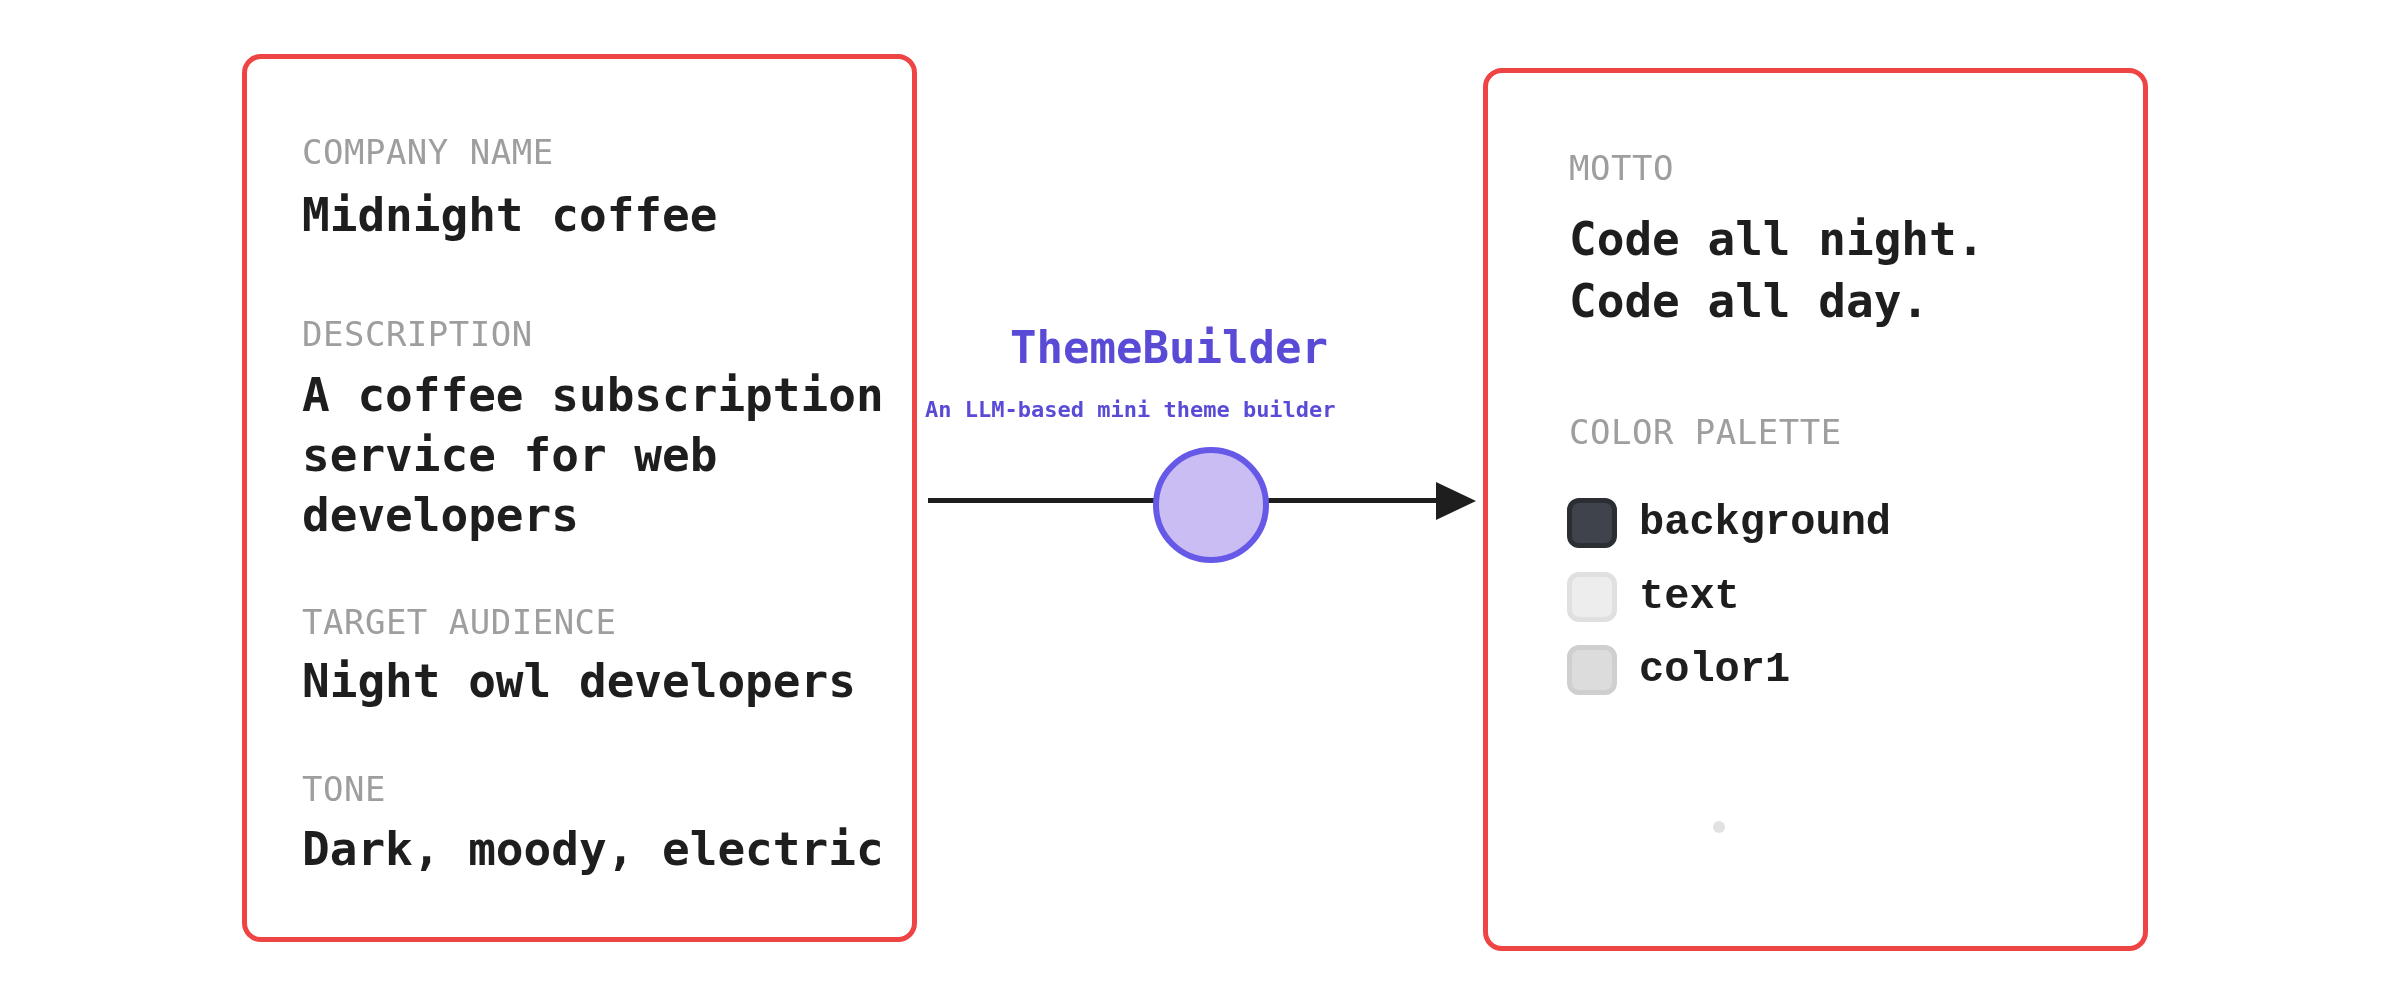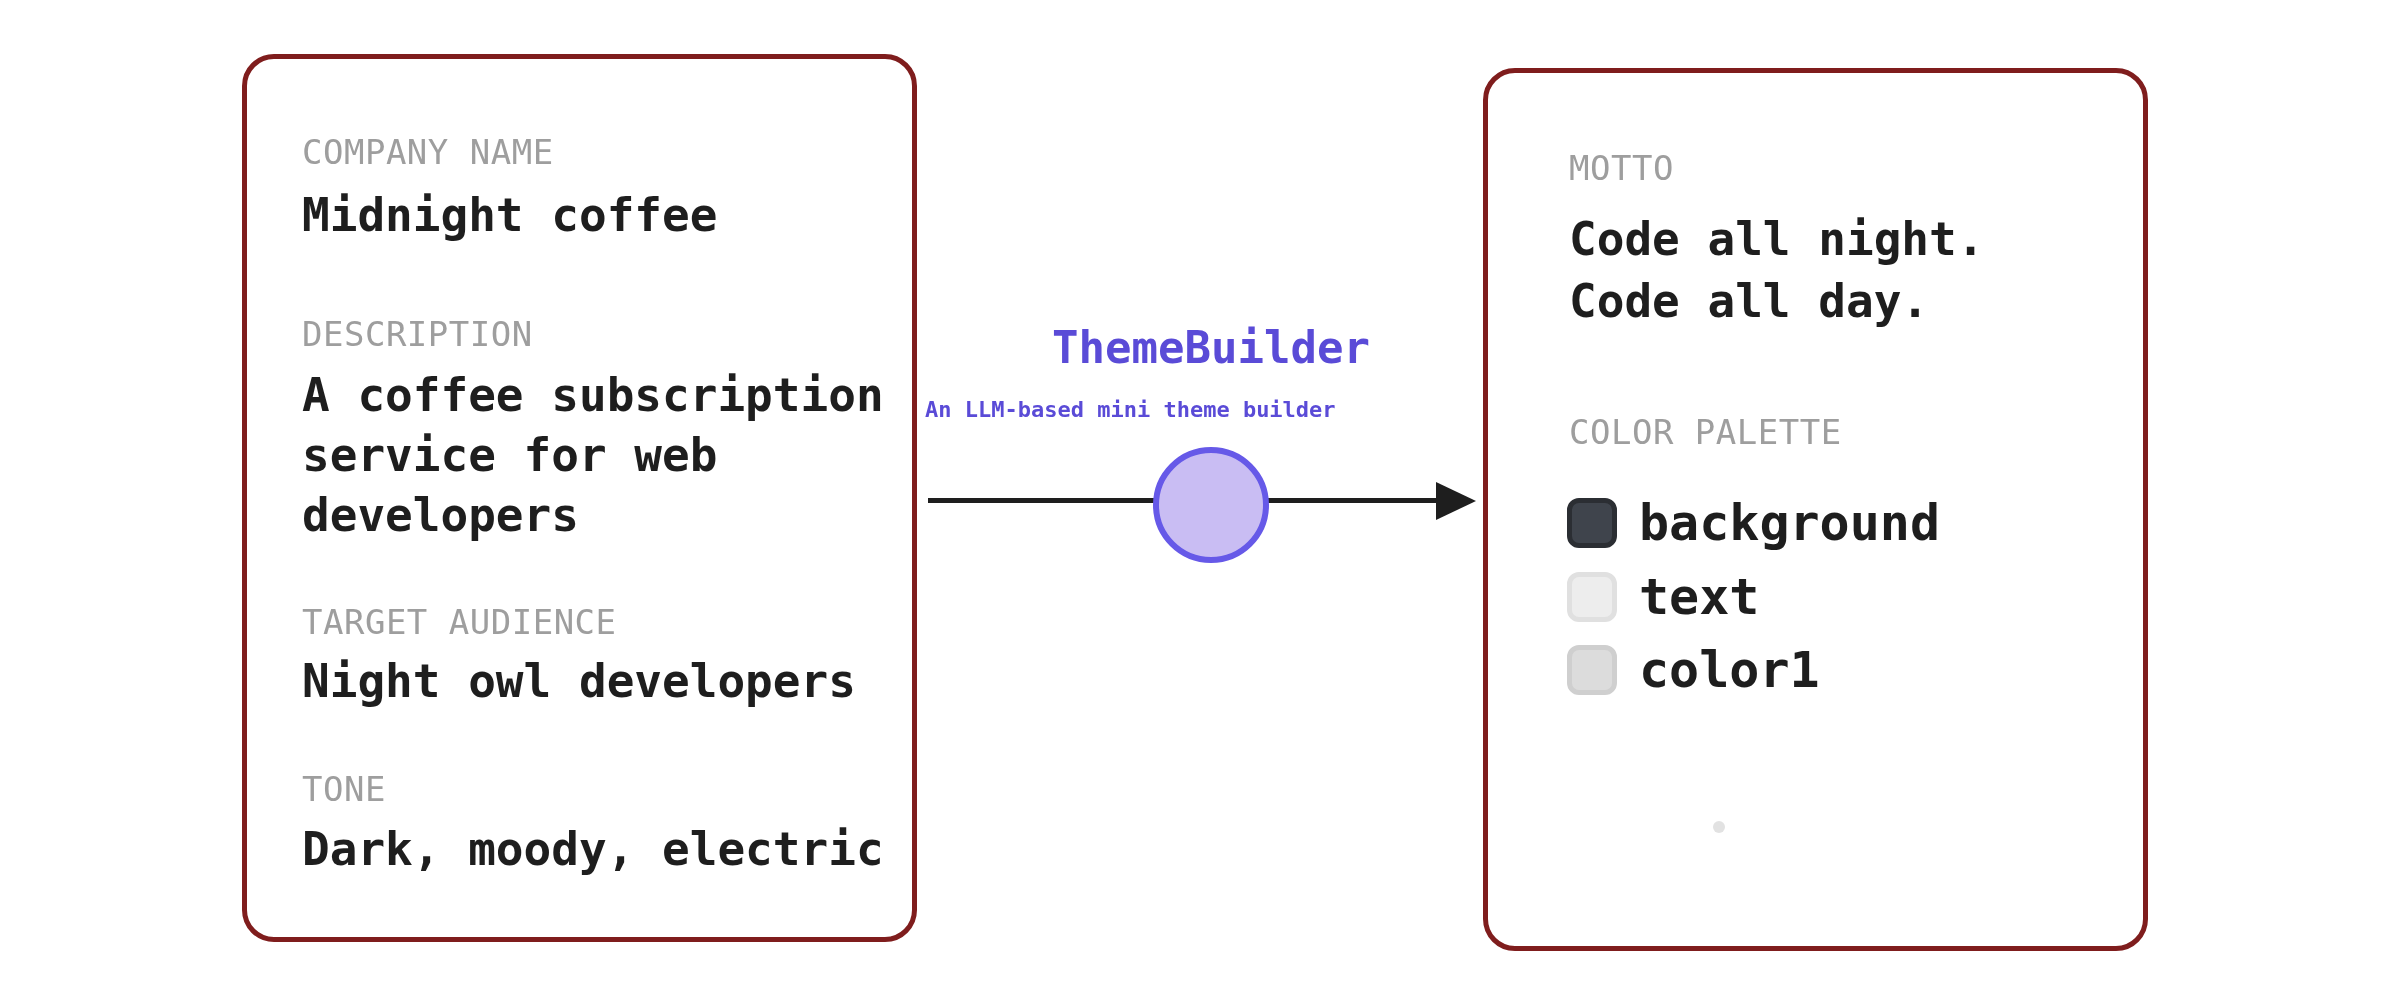--- a/index.html
+++ b/index.html
@@ -6,42 +6,41 @@
   #canvas{
     position:relative;
     width:2400px;height:1000px;
     background:#ffffff;
     font-family:"DejaVu Sans Mono", monospace;
     overflow:hidden;
   }
   .card{
     position:absolute;
     background:#ffffff;
-    border:5px solid #7f1d1d;
-    border-radius:32px;
+    border:5px solid #ef4444;
+    border-radius:19px;
     box-sizing:border-box;
   }
   #left-card{left:242px;top:54px;width:675px;height:888px;}
   #right-card{left:1483px;top:57px;width:665px;height:883px;margin-top:11px;}
   .abs{position:absolute;line-height:1.25;white-space:pre;}
   .label{
     font-size:34px;
     color:#9e9e9e;
     font-weight:normal;
     letter-spacing:0.5px;
   }
   .value{
     font-size:46px;
     color:#1e1e1e;
     font-weight:bold;
   }
   
   #tb-title{
-    left:961px;top:320px;width:500px;
-    text-align:center;
+    left:1010px;top:320px;width:500px;
     font-size:44px;font-weight:bold;
     color:#5a4bd7;
   }
   #tb-subtitle{
     left:925px;top:396px;width:560px;
     text-align:left;
     font-size:22px;font-weight:bold;
     color:#5a4bd7;
   }
   #flow-arrow-line{
@@ -75,21 +74,21 @@
     gap:22px;
     height:56px;
   }
   .swatch{
     width:50px;height:50px;
     border-radius:12px;
     border:5px solid transparent;
     box-sizing:border-box;
   }
   .swatch-label{
-    font-size:50px;color:#1e1e1e;font-weight:bold;line-height:1;
+    font-size:42px;color:#1e1e1e;font-weight:bold;line-height:1;font-family:Liberation Mono, monospace;
   }
   #stray-dot{
     position:absolute;
     left:1713px;top:821px;
     width:12px;height:12px;
     border-radius:50%;
     background:#e2e2e2;
   }
 </style>
 </head>

